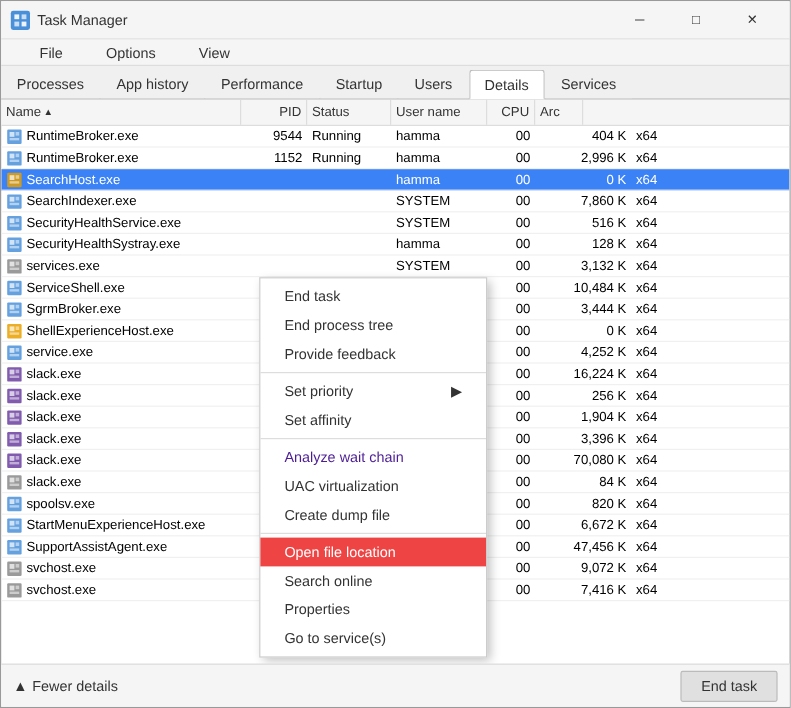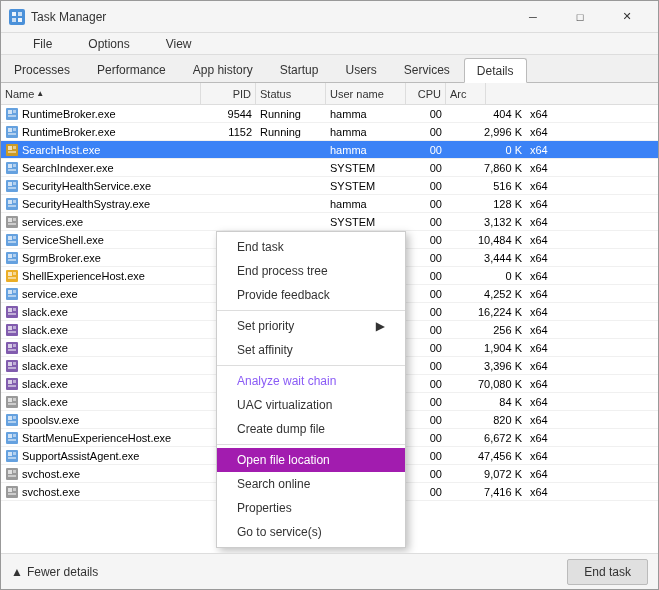--- a/index.html
+++ b/index.html
@@ -193,22 +193,22 @@
       width: 190px;
       padding: 3px 0;
       font-size: 12px;
     }
     .ctx-item {
       padding: 5px 20px;
       cursor: pointer;
       color: #333;
       white-space: nowrap;
     }
-    .ctx-item.highlighted { background: #a21caf; color: white; }
-    .ctx-item.disabled { color: #8b5cf6; cursor: default; }
+    .ctx-item.highlighted { background: #ef4444; color: white; }
+    .ctx-item.disabled { color: #4c1d95; cursor: default; }
     .ctx-separator {
       height: 1px;
       background: #ddd;
       margin: 3px 0;
     }
     .ctx-item.has-sub {
       display: flex;
       justify-content: space-between;
       align-items: center;
     }
@@ -265,26 +265,26 @@
   </div>
 
   <div class="menu-bar">
     <div class="menu-item">File</div>
     <div class="menu-item">Options</div>
     <div class="menu-item">View</div>
   </div>
 
   <div class="tabs">
     <div class="tab">Processes</div>
+    <div class="tab">App history</div>
     <div class="tab">Performance</div>
-    <div class="tab">App history</div>
     <div class="tab">Startup</div>
     <div class="tab">Users</div>
+    <div class="tab active">Details</div>
     <div class="tab">Services</div>
-    <div class="tab active">Details</div>
   </div>
 
   <div class="content">
 
     <div class="table-header">
       <div class="th col-name">
         <span>Name</span>
           <span class="sort-arrow">▲</span>
       </div>
       <div class="th col-pid">

